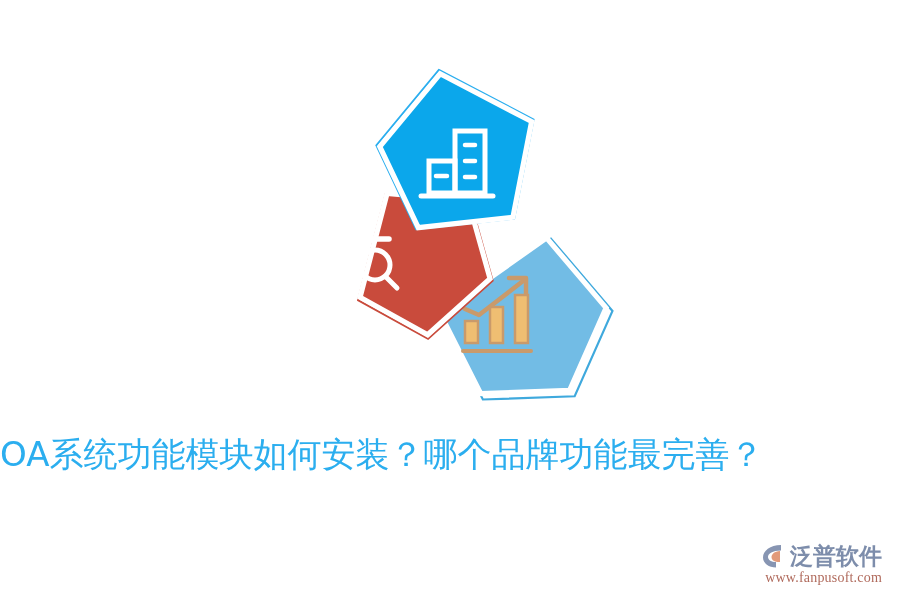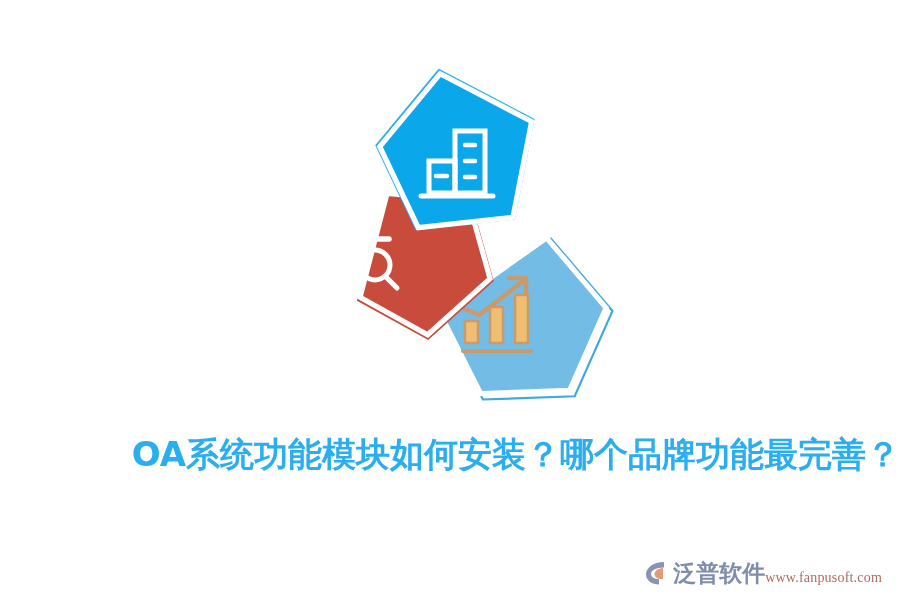--- a/index.html
+++ b/index.html
@@ -31,36 +31,37 @@
     width: 380px;
     height: 370px;
   }
 
   
   #headline {
     position: absolute;
     left: 0;
     top: 432px;
     width: 900px;
-    text-align: right;
+    text-align: left;
     color: #2BAEEF;
     font-size: 34px;
     line-height: 44px;
-    font-weight: bold;
+    font-weight: normal;
     letter-spacing: 0px;
     white-space: nowrap;
     font-family: "DejaVu Sans", "Liberation Sans", sans-serif;
   }
 
   
   #watermark {
     position: absolute;
     right: 18px;
     bottom: 14px;
     display: flex;
+    flex-direction: column;
     align-items: flex-end;
   }
   .wm-row {
     display: flex;
     align-items: center;
     gap: 3px;
   }
   .wm-mark {
     width: 26px;
     height: 26px;

